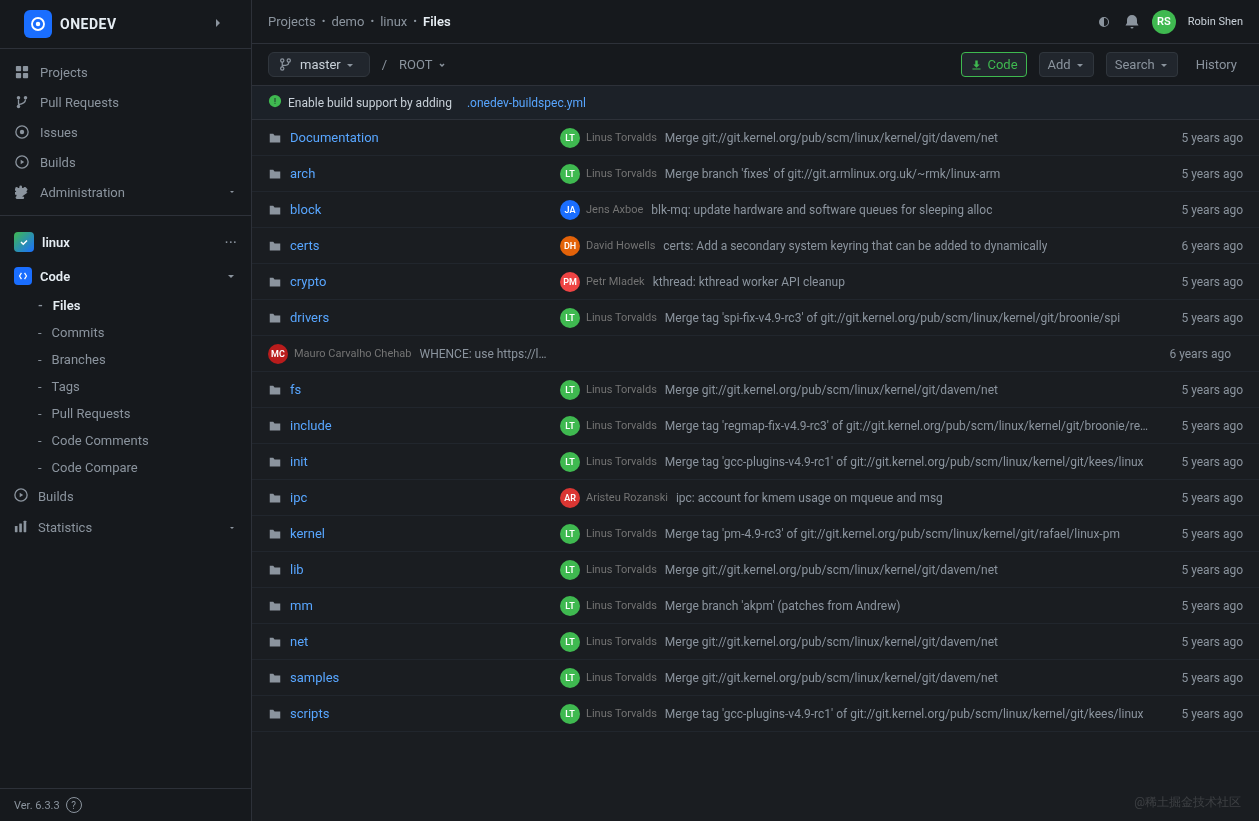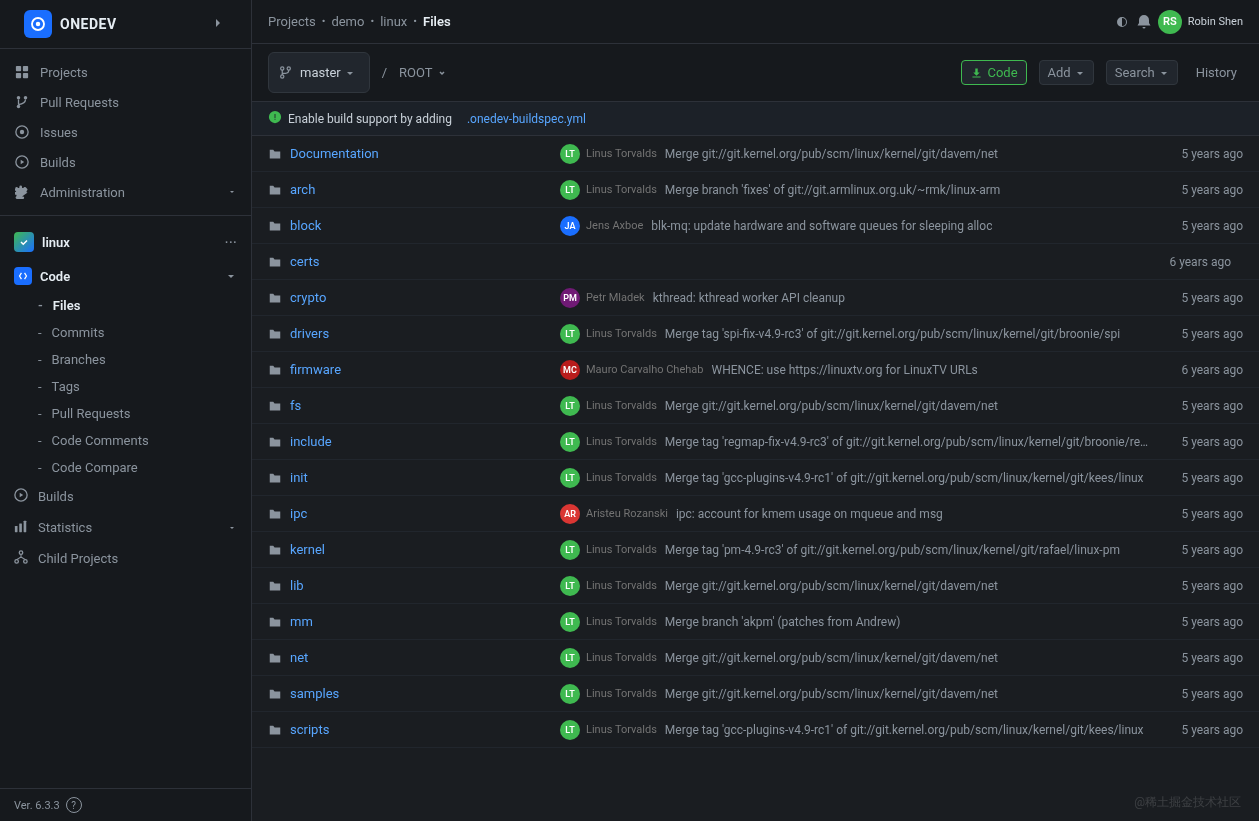--- a/index.html
+++ b/index.html
@@ -45,28 +45,28 @@
 
     
     .main { flex: 1; display: flex; flex-direction: column; overflow: hidden; }
 
     
     .topbar { display: flex; align-items: center; padding: 0 16px; height: 44px; border-bottom: 1px solid #2d3139; background: #16191d; gap: 6px; flex-shrink: 0; }
     .topbar-breadcrumb { display: flex; align-items: center; gap: 6px; flex: 1; }
     .breadcrumb-item { color: #8b949e; font-size: 13px; cursor: pointer; }
     .breadcrumb-item.active { color: #e6edf3; font-weight: 600; }
     .breadcrumb-sep { color: #8b949e; font-size: 11px; }
-    .topbar-actions { display: flex; align-items: center; gap: 6px; }
+    .topbar-actions { display: flex; align-items: center; gap: 12px; }
     .topbar-icon-btn { color: #8b949e; cursor: pointer; display: flex; align-items: center; }
     .user-avatar { width: 24px; height: 24px; border-radius: 50%; background: #3fb950; display: flex; align-items: center; justify-content: center; font-size: 11px; font-weight: 600; color: #fff; }
     .user-name { color: #c9d1d9; font-size: 11px; cursor: pointer; }
 
     
     .branch-bar { display: flex; align-items: center; padding: 8px 16px; border-bottom: 1px solid #2d3139; background: #16191d; gap: 12px; flex-shrink: 0; }
-    .branch-selector { display: flex; align-items: center; gap: 4px; background: #21262d; border: 1px solid #30363d; border-radius: 6px; padding: 12px 10px; cursor: pointer; color: #c9d1d9; font-size: 13px; }
+    .branch-selector { display: flex; align-items: center; gap: 4px; background: #21262d; border: 1px solid #30363d; border-radius: 6px; padding: 4px 10px; cursor: pointer; color: #c9d1d9; font-size: 13px; }
     .branch-selector svg { margin-right: 4px; color: #8b949e; }
     .path-sep { color: #8b949e; }
     .root-path { display: flex; align-items: center; gap: 4px; color: #8b949e; font-size: 13px; cursor: pointer; }
     .branch-actions { margin-left: auto; display: flex; align-items: center; gap: 12px; }
     .action-btn { display: flex; align-items: center; gap: 4px; color: #8b949e; cursor: pointer; font-size: 13px; padding: 4px 8px; border-radius: 4px; border: 1px solid #30363d; background: #21262d; }
     .action-btn.primary { color: #3fb950; border-color: #3fb950; }
     .action-btn-text { color: #8b949e; cursor: pointer; font-size: 13px; padding: 4px 6px; }
 
     
     .build-notice { padding: 8px 16px; background: #1c2128; border-bottom: 1px solid #2d3139; font-size: 12px; display: flex; align-items: center; gap: 6px; flex-shrink: 0; }
@@ -240,31 +240,20 @@
             <rect x="6" y="5" width="3" height="10" rx="0.5"></rect>
             <rect x="11" y="2" width="3" height="13" rx="0.5"></rect>
           </svg>
       </div>
       <span>Statistics</span>
       <svg class="expand-arrow" width="10" height="10" viewBox="0 0 10 10" fill="currentColor">
           <path d="M3 4l2 2 2-2"></path>
         </svg>
     </div>
 
-    <div class="child-projects-item">
-      <div class="nav-icon">
-        <svg width="14" height="14" viewBox="0 0 16 16" fill="currentColor">
-            <circle cx="8" cy="3" r="2" fill="none" stroke="currentColor" stroke-width="1.5"></circle>
-            <circle cx="3" cy="13" r="2" fill="none" stroke="currentColor" stroke-width="1.5"></circle>
-            <circle cx="13" cy="13" r="2" fill="none" stroke="currentColor" stroke-width="1.5"></circle>
-            <path d="M8 5v3M8 8L3 11M8 8l5 3" stroke="currentColor" stroke-width="1.2" fill="none"></path>
-          </svg>
-      </div>
-      <span>Child Projects</span>
-    </div>
   </div>
 
   <div class="sidebar-footer">
     <span>Ver. 6.3.3</span>
     <div class="help-icon">
       <span>?</span>
     </div>
   </div>
 </div>
 
@@ -400,32 +389,39 @@
     </div>
     <div class="commit-time">5 years ago</div>
   </div>
         <div class="file-row">
     <div class="file-name-cell">
       <svg class="folder-icon" width="14" height="14" viewBox="0 0 16 16" fill="#8b949e">
               <path d="M2 3h4l1.5 2H14v8H2z" fill="#8b949e"></path>
             </svg>
       <a class="file-name-link" href="#">certs</a>
     </div>
+    <div class="commit-msg-cell">
+      <div class="commit-author">
+        <div class="author-avatar" style="background:#e36209">DH</div>
+        <span class="author-name">David Howells</span>
+      </div>
+      <span class="commit-msg">certs: Add a secondary system keyring that can be added to dynamically</span>
+    </div>
     <div class="commit-time">6 years ago</div>
   </div>
         <div class="file-row">
     <div class="file-name-cell">
       <svg class="folder-icon" width="14" height="14" viewBox="0 0 16 16" fill="#8b949e">
               <path d="M2 3h4l1.5 2H14v8H2z" fill="#8b949e"></path>
             </svg>
       <a class="file-name-link" href="#">crypto</a>
     </div>
     <div class="commit-msg-cell">
       <div class="commit-author">
-        <div class="author-avatar" style="background:#701a75">PM</div>
+        <div class="author-avatar" style="background:#ef4444">PM</div>
         <span class="author-name">Petr Mladek</span>
       </div>
       <span class="commit-msg">kthread: kthread worker API cleanup</span>
     </div>
     <div class="commit-time">5 years ago</div>
   </div>
         <div class="file-row">
     <div class="file-name-cell">
       <svg class="folder-icon" width="14" height="14" viewBox="0 0 16 16" fill="#8b949e">
               <path d="M2 3h4l1.5 2H14v8H2z" fill="#8b949e"></path>
@@ -435,26 +431,20 @@
     <div class="commit-msg-cell">
       <div class="commit-author">
         <div class="author-avatar" style="background:#3fb950">LT</div>
         <span class="author-name">Linus Torvalds</span>
       </div>
       <span class="commit-msg">Merge tag 'spi-fix-v4.9-rc3' of git://git.kernel.org/pub/scm/linux/kernel/git/broonie/spi</span>
     </div>
     <div class="commit-time">5 years ago</div>
   </div>
         <div class="file-row">
-    <div class="file-name-cell">
-      <svg class="folder-icon" width="14" height="14" viewBox="0 0 16 16" fill="#8b949e">
-              <path d="M2 3h4l1.5 2H14v8H2z" fill="#8b949e"></path>
-            </svg>
-      <a class="file-name-link" href="#">firmware</a>
-    </div>
     <div class="commit-msg-cell">
       <div class="commit-author">
         <div class="author-avatar" style="background:#b91c1c">MC</div>
         <span class="author-name">Mauro Carvalho Chehab</span>
       </div>
       <span class="commit-msg">WHENCE: use https://linuxtv.org for LinuxTV URLs</span>
     </div>
     <div class="commit-time">6 years ago</div>
   </div>
         <div class="file-row">

